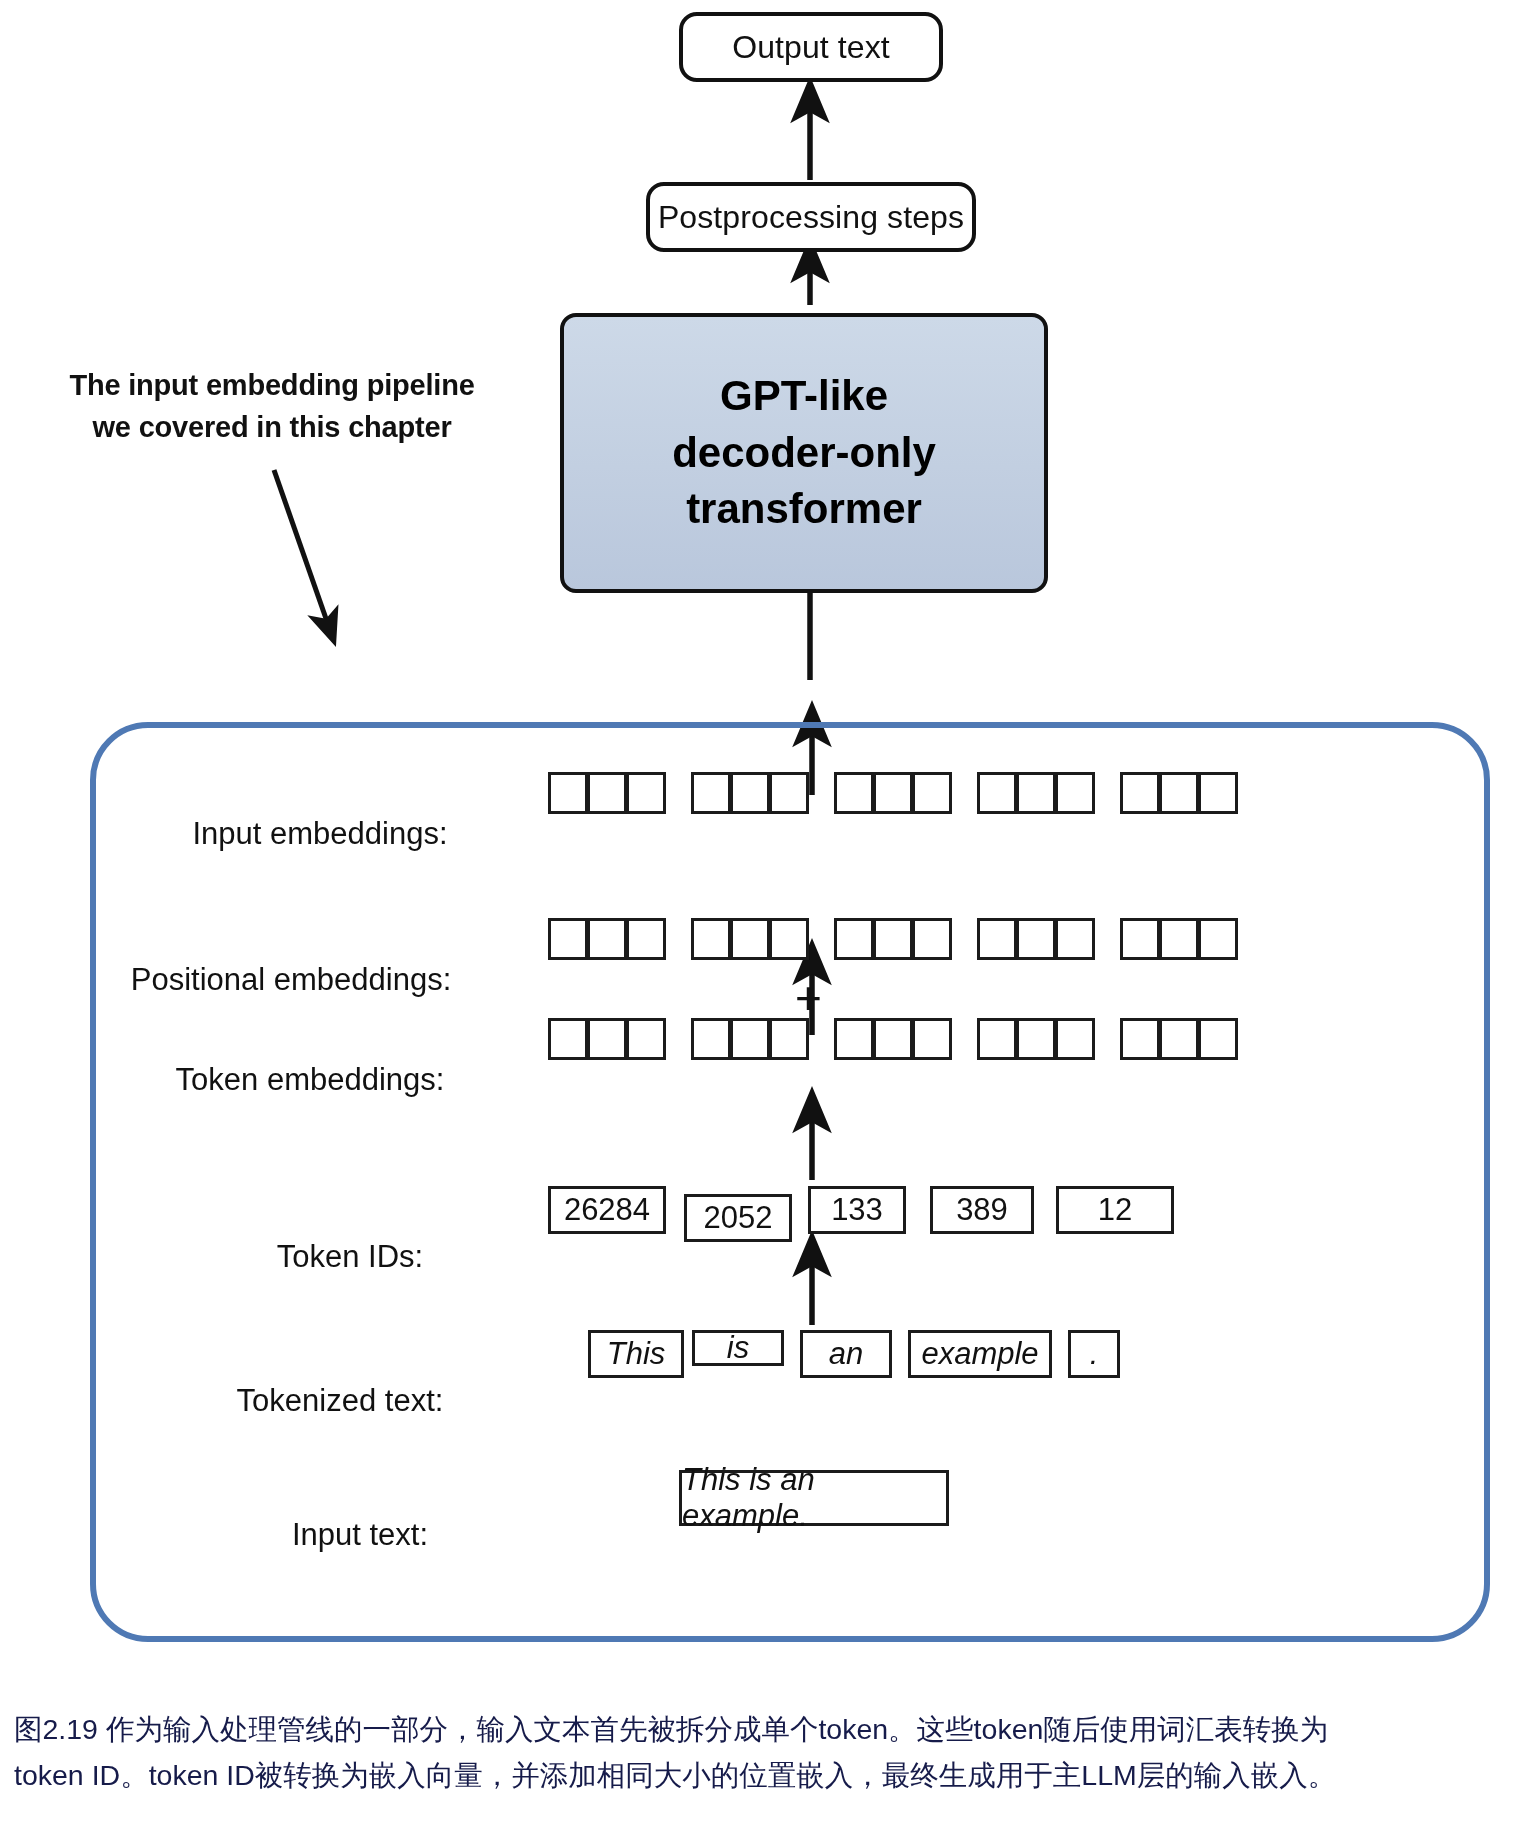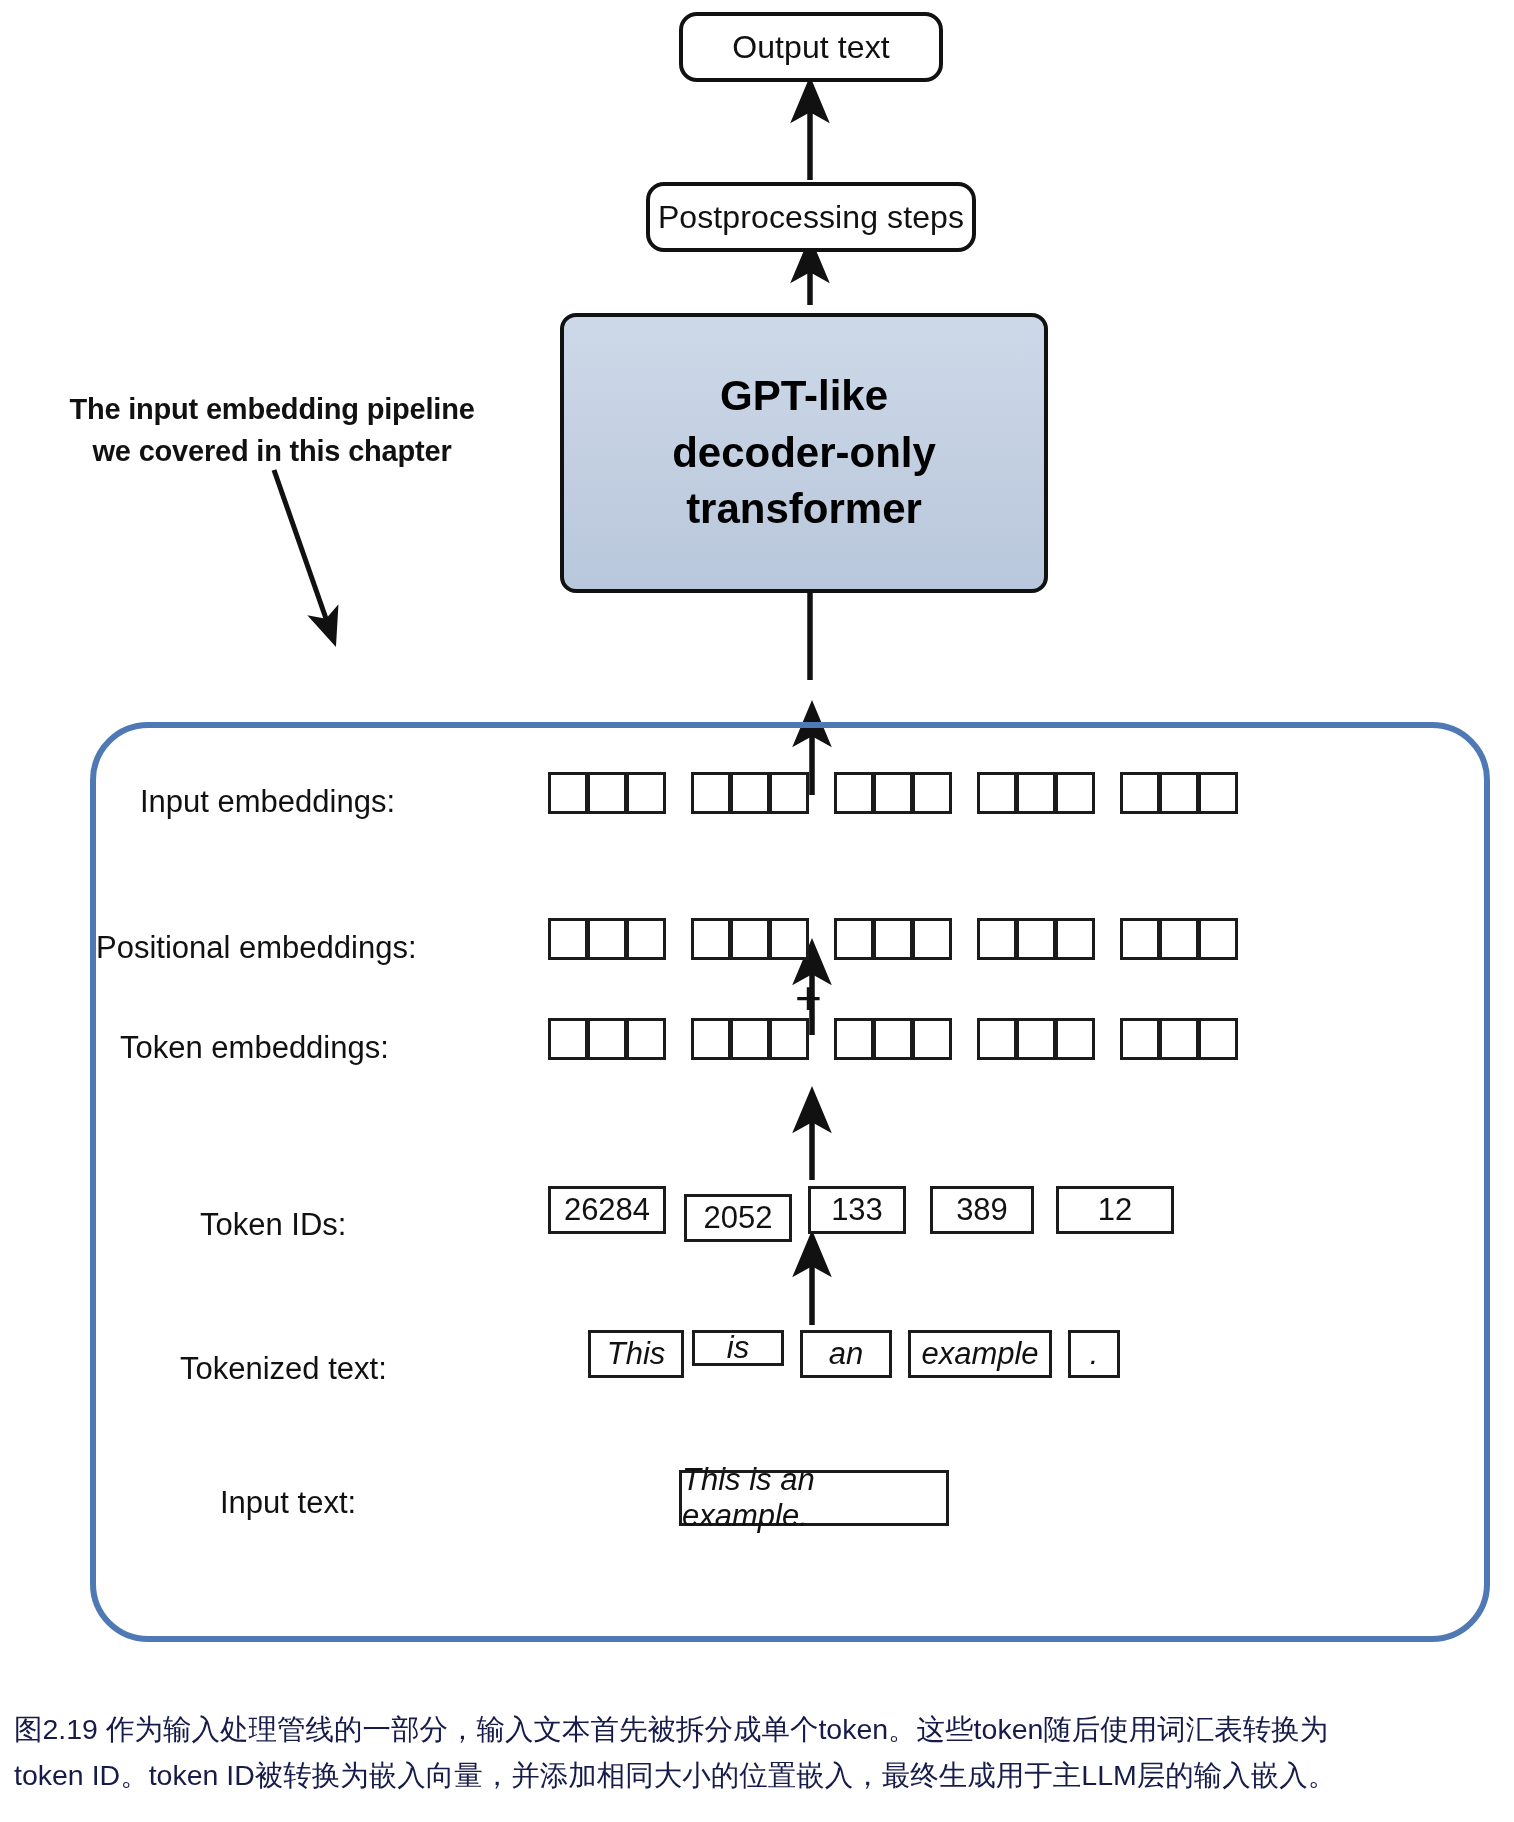--- a/index.html
+++ b/index.html
@@ -57,23 +57,24 @@
   .pipeline-frame {
     border: 6px solid #4f79b4;
     border-radius: 58px;
     background: transparent;
   }
 
   
   .row-label {
     font-size: 31px;
     color: #111111;
-    text-align: left;
+    text-align: center;
     white-space: nowrap;
     line-height: 1;
+    margin-top: 32px;
   }
 
   
   .emb-group { display: flex; }
   .emb-cell {
     width: 40px;
     height: 42px;
     border: 3px solid #1b1b1b;
     background: #ffffff;
     box-sizing: border-box;
@@ -173,21 +174,21 @@
   </div>
 
   <div class="abs transformer" style="left:560px; top:313px; width:488px; height:280px;">
     <div>
       <div>GPT-like</div>
       <div>decoder-only</div>
       <div>transformer</div>
     </div>
   </div>
 
-  <div class="abs annotation" style="left:62px; top:388px; width:420px;text-align:center;">
+  <div class="abs annotation" style="left:62px; top:364px; width:420px;text-align:center;">
     <div>The input embedding pipeline</div>
     <div>we covered in this chapter</div>
   </div>
 
   <div class="abs pipeline-frame" style="left:90px; top:722px; width:1400px; height:920px;"></div>
 
   <div class="abs row-label" style="left:140px; top:786px; width:360px;">Input embeddings:</div>
   <div class="abs" id="row-input-emb" style="left:548px; top:772px;">
       <div class="emb-group" style="position: absolute; left: 0px; top: 0px;">
         <div class="emb-cell"></div>

